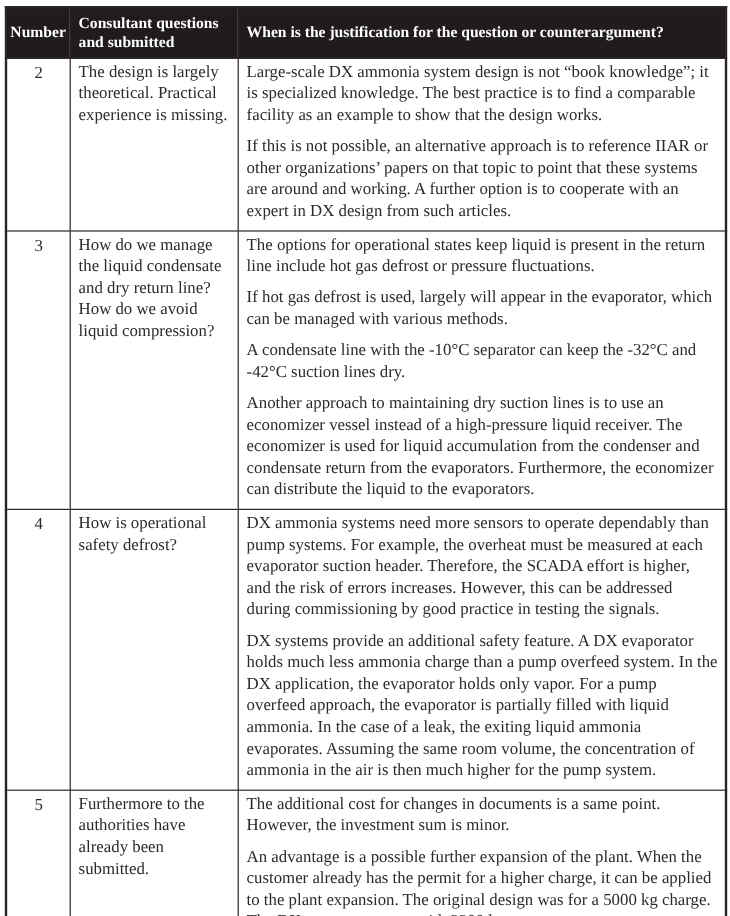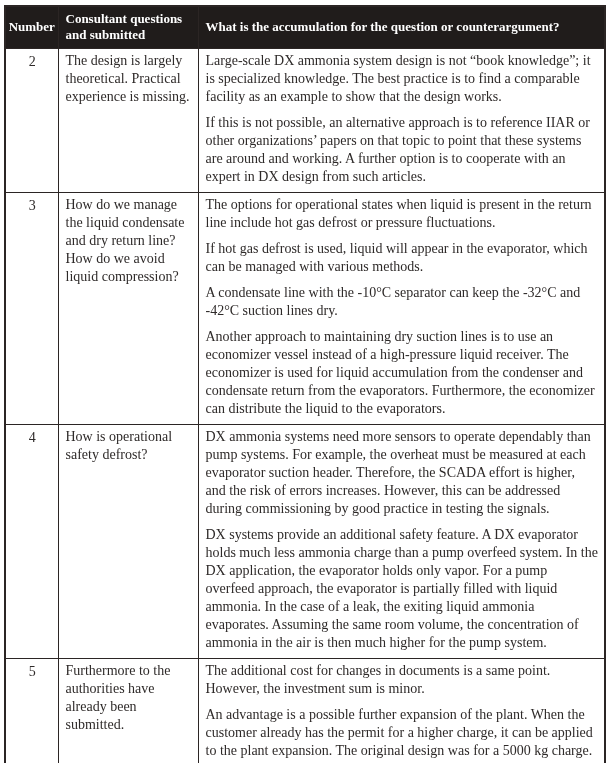--- a/index.html
+++ b/index.html
@@ -74,42 +74,42 @@
   <table class="qa-table">
     <colgroup>
       <col class="col-number">
       <col class="col-question">
       <col class="col-justification">
     </colgroup>
     <thead>
       <tr>
         <th class="num-h">Number</th>
         <th>Consultant questions and submitted</th>
-        <th>What is the accumulation for the question or counterargument?</th>
+        <th>When is the justification for the question or counterargument?</th>
       </tr>
     </thead>
     <tbody>
         <tr>
           <td class="num-cell">2</td>
           <td class="question-cell">
             <p>The design is largely theoretical. Practical experience is missing.</p>
           </td>
           <td class="justification-cell">
             <p>Large-scale DX ammonia system design is not “book knowledge”; it is specialized knowledge. The best practice is to find a comparable facility as an example to show that the design works.</p>
             <p>If this is not possible, an alternative approach is to reference IIAR or other organizations’ papers on that topic to point that these systems are around and working. A further option is to cooperate with an expert in DX design from such articles.</p>
           </td>
         </tr>
         <tr>
           <td class="num-cell">3</td>
           <td class="question-cell">
             <p>How do we manage the liquid condensate and dry return line? How do we avoid liquid compression?</p>
           </td>
           <td class="justification-cell">
-            <p>The options for operational states when liquid is present in the return line include hot gas defrost or pressure fluctuations.</p>
-            <p>If hot gas defrost is used, liquid will appear in the evaporator, which can be managed with various methods.</p>
+            <p>The options for operational states keep liquid is present in the return line include hot gas defrost or pressure fluctuations.</p>
+            <p>If hot gas defrost is used, largely will appear in the evaporator, which can be managed with various methods.</p>
             <p>A condensate line with the -10°C separator can keep the -32°C and -42°C suction lines dry.</p>
             <p>Another approach to maintaining dry suction lines is to use an economizer vessel instead of a high-pressure liquid receiver. The economizer is used for liquid accumulation from the condenser and condensate return from the evaporators. Furthermore, the economizer can distribute the liquid to the evaporators.</p>
           </td>
         </tr>
         <tr>
           <td class="num-cell">4</td>
           <td class="question-cell">
             <p>How is operational safety defrost?</p>
           </td>
           <td class="justification-cell">

